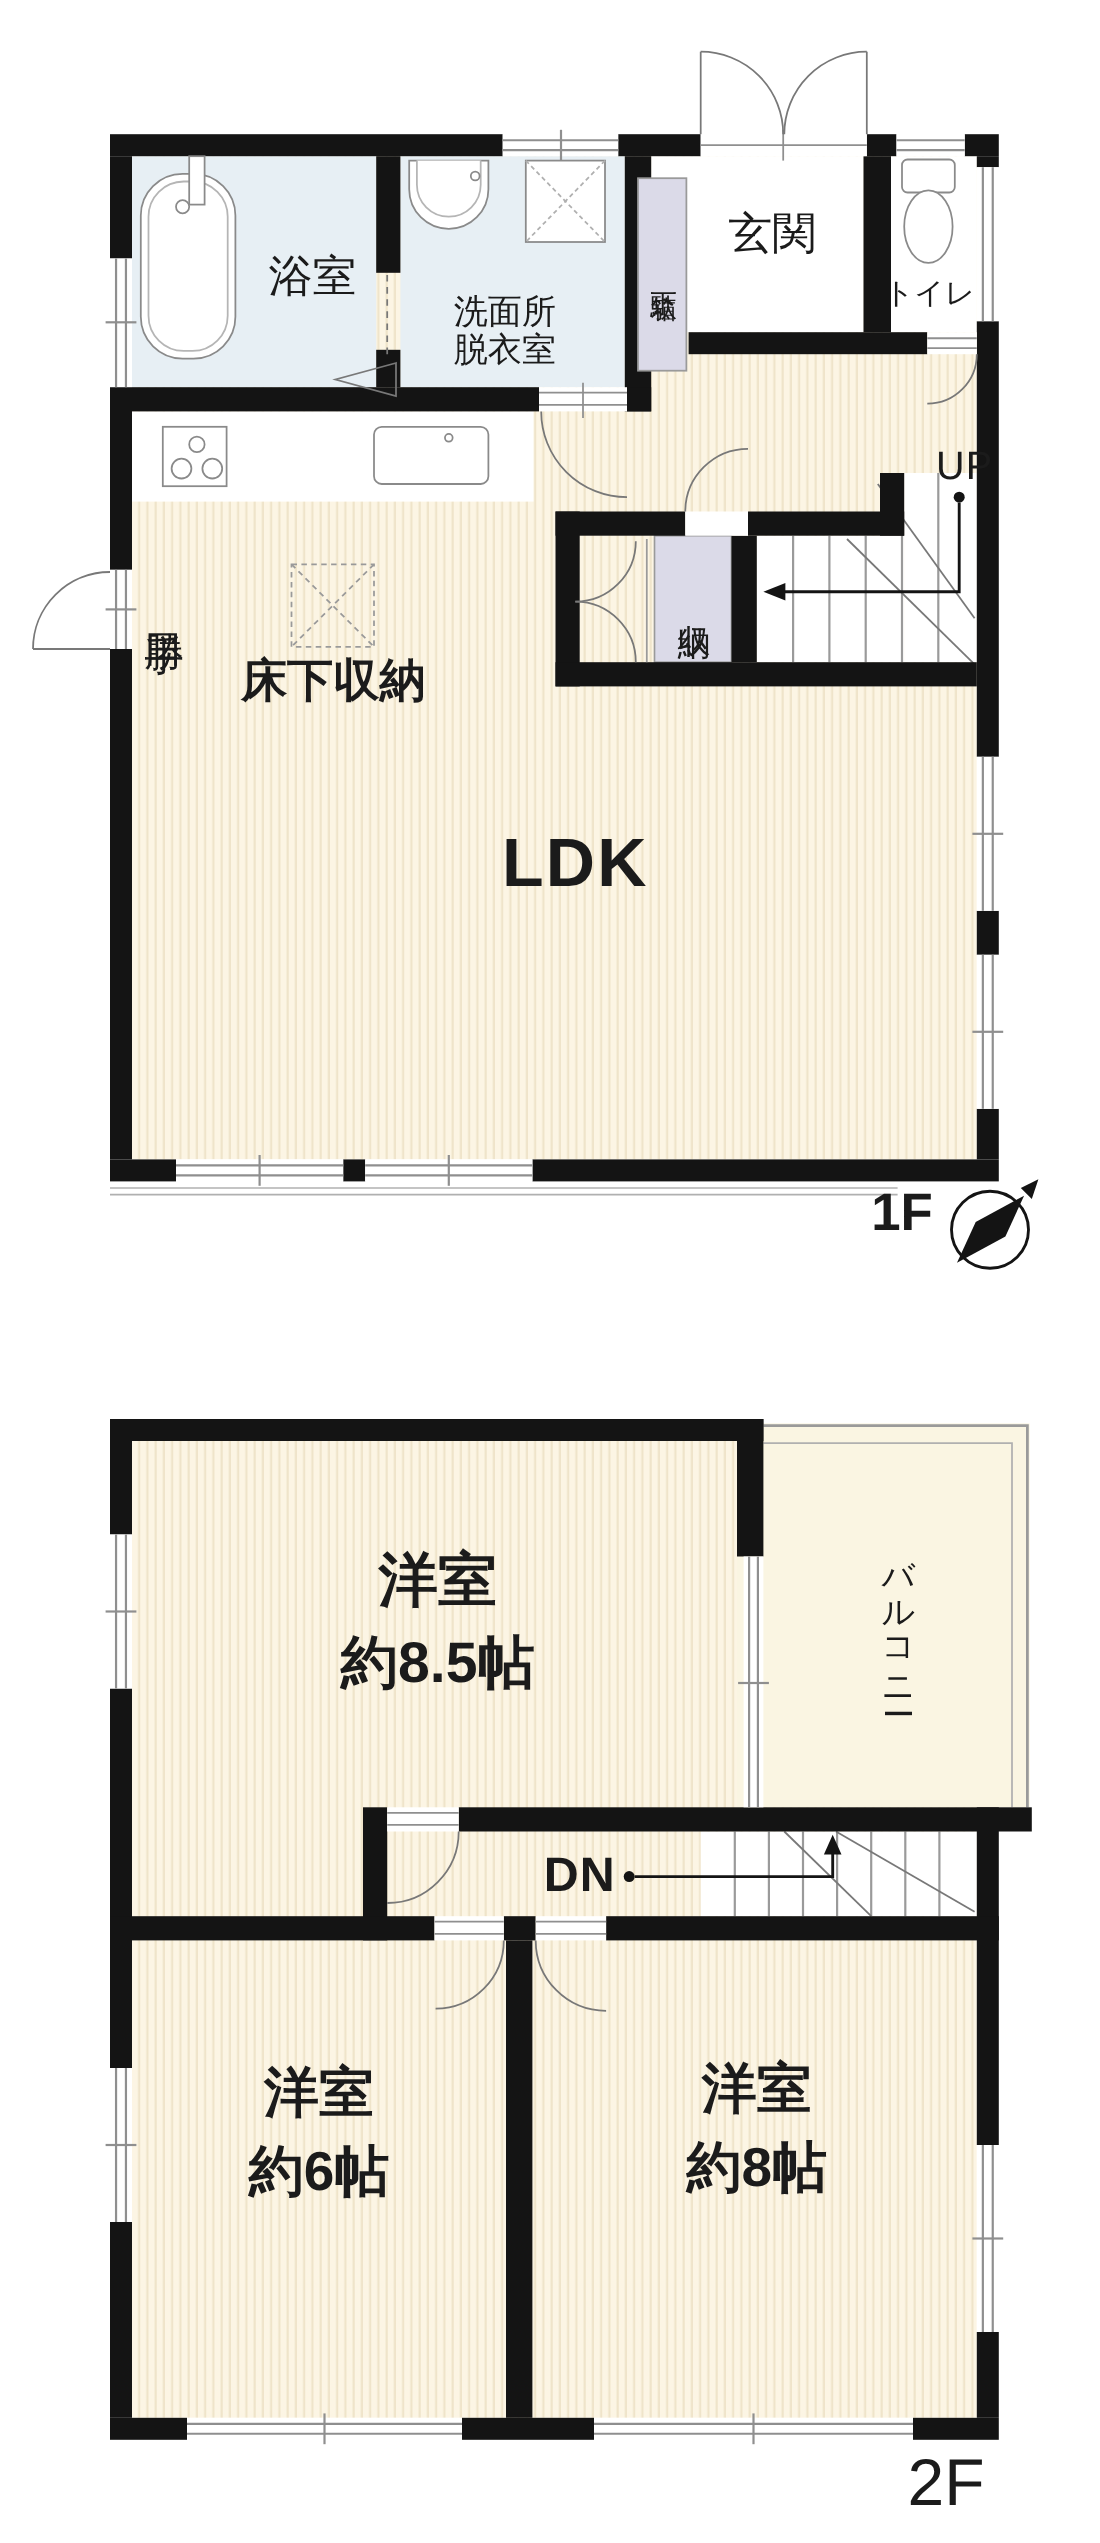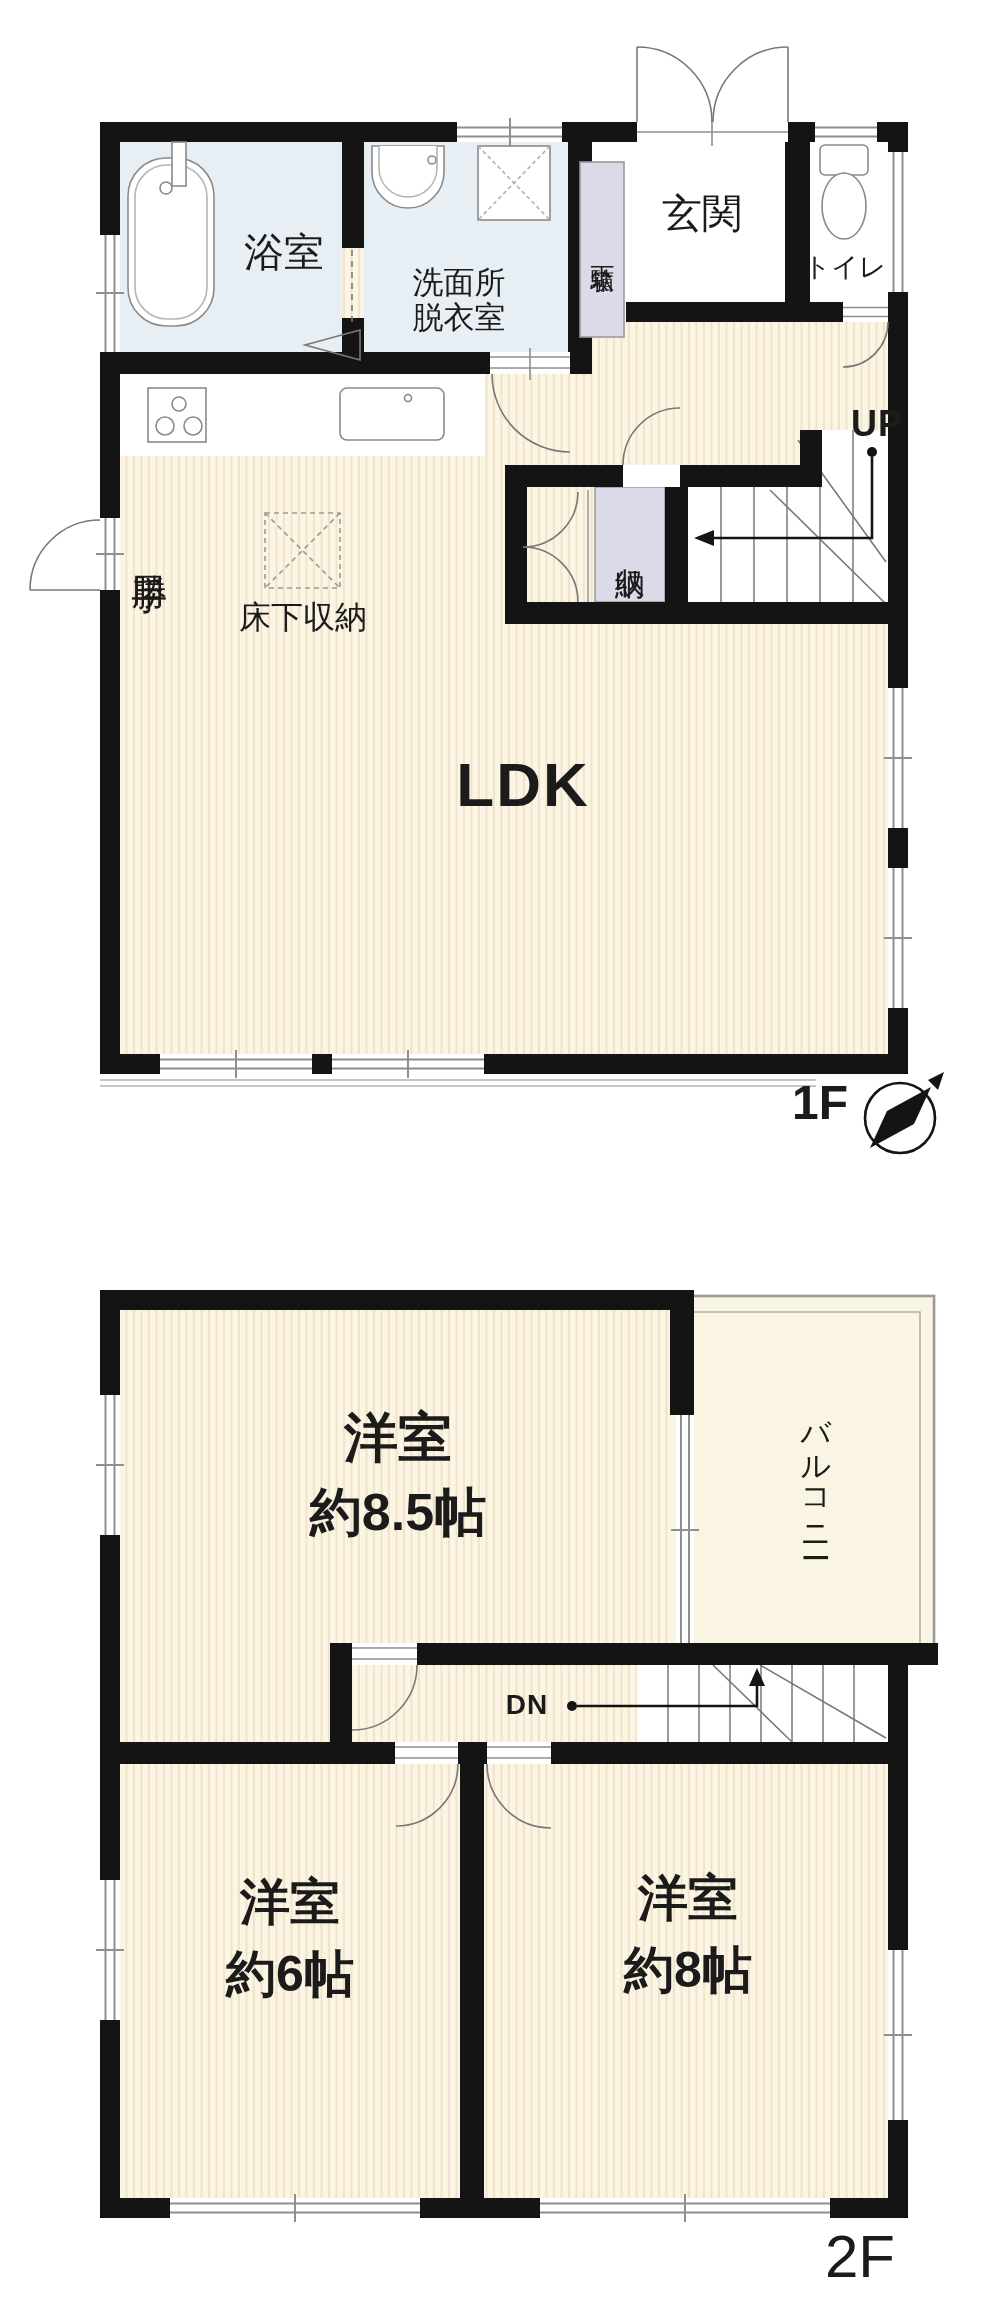--- a/index.html
+++ b/index.html
@@ -295,29 +295,29 @@
 
 <div class="lbl" style="left:284px;top:252px;font-size:40px;font-weight:500;">浴室</div>
 <div class="lbl" style="left:459px;top:301px;font-size:31px;font-weight:500;text-align:right;">
   <div>洗面所</div>
   <div>脱衣室</div>
 </div>
 <div class="lbl" style="left:702px;top:213px;font-size:40px;font-weight:500;">玄関</div>
 <div class="lbl" style="left:845px;top:267px;font-size:27px;font-weight:500;">トイレ</div>
 <div class="lbl vert" style="left:602px;top:250px;font-size:24px;font-weight:500;">下駄箱</div>
 <div class="lbl vert" style="left:149px;top:549px;font-size:36px;font-weight:500;">勝手口</div>
-<div class="lbl" style="left:303px;top:618px;font-size:32px;font-weight:400;">床下収納</div>
+<div class="lbl" style="left:303px;top:618px;font-size:42px;font-weight:700;">床下収納</div>
 <div class="lbl vert" style="left:630px;top:546px;font-size:30px;font-weight:500;">収納</div>
-<div class="lbl" style="left:877px;top:424px;font-size:36px;font-weight:700;letter-spacing:1px;">UP</div>
+<div class="lbl" style="left:877px;top:424px;font-size:36px;font-weight:400;letter-spacing:1px;">UP</div>
 <div class="lbl" style="left:523px;top:785px;font-size:62px;font-weight:600;letter-spacing:2px;text-align:right;">LDK</div>
 <div class="lbl" style="left:820px;top:1103px;font-size:48px;font-weight:600;">1F</div>
 
 <div class="lbl" style="left:398px;top:1437px;font-size:54px;font-weight:600;">洋室</div>
 <div class="lbl" style="left:398px;top:1512px;font-size:52px;font-weight:600;">約8.5帖</div>
 <div class="lbl vert" style="left:816px;top:1472px;font-size:30px;font-weight:500;">バルコニー</div>
-<div class="lbl" style="left:527px;top:1705px;font-size:28px;font-weight:600;letter-spacing:1px;">DN</div>
+<div class="lbl" style="left:527px;top:1705px;font-size:44px;font-weight:600;letter-spacing:1px;">DN</div>
 <div class="lbl" style="left:290px;top:1902px;font-size:50px;font-weight:600;">洋室</div>
 <div class="lbl" style="left:290px;top:1974px;font-size:50px;font-weight:600;">約6帖</div>
 <div class="lbl" style="left:688px;top:1898px;font-size:50px;font-weight:600;">洋室</div>
 <div class="lbl" style="left:688px;top:1970px;font-size:50px;font-weight:600;text-align:right;">約8帖</div>
 <div class="lbl" style="left:860px;top:2257px;font-size:60px;font-weight:400;">2F</div>
 
 </div>
 
 </body></html>

